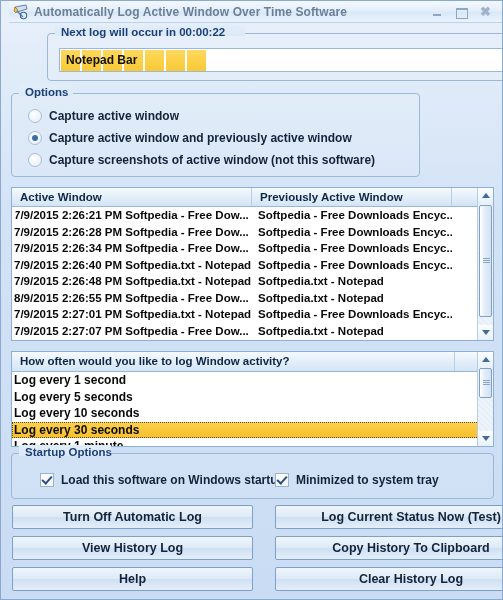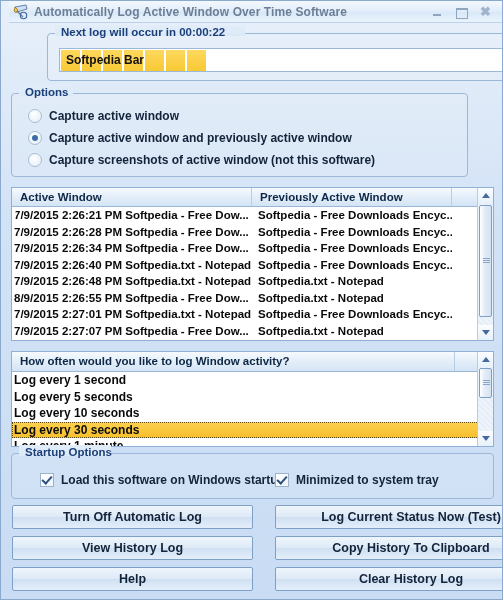--- a/index.html
+++ b/index.html
@@ -145,21 +145,21 @@
     height: 22px;
     line-height: 22px;
     font-size: 12px;
     font-weight: bold;
     color: #111111;
     white-space: nowrap;
     z-index: 3;
   }
 
   
-  #grp-options { left: 10px; top: 92px; width: 457px; height: 84px; padding-left: 24px; }
+  #grp-options { left: 10px; top: 92px; width: 409px; height: 84px; padding-left: 24px; }
   .radio-row {
     position: absolute;
     left: 16px;
     display: flex;
     align-items: center;
     height: 16px;
     cursor: default;
   }
   .radio {
     width: 12px; height: 12px;
@@ -436,21 +436,21 @@
     <div class="progress-outer">
       <div class="progress-fill">
         <div class="pseg"></div>
         <div class="pseg"></div>
         <div class="pseg"></div>
         <div class="pseg"></div>
         <div class="pseg"></div>
         <div class="pseg"></div>
         <div class="pseg"></div>
       </div>
-      <div class="progress-label">Softpedia Bar</div>
+      <div class="progress-label">Notepad Bar</div>
     </div>
   </div>
 
   <div class="group" id="grp-options">
     <div class="legend-bg" style="width:54px;"></div>
     <div class="legend">Options</div>
 
     <div class="radio-row" style="top:14px;">
       <div class="radio"></div>
       <div class="radio-label">Capture active window</div>

